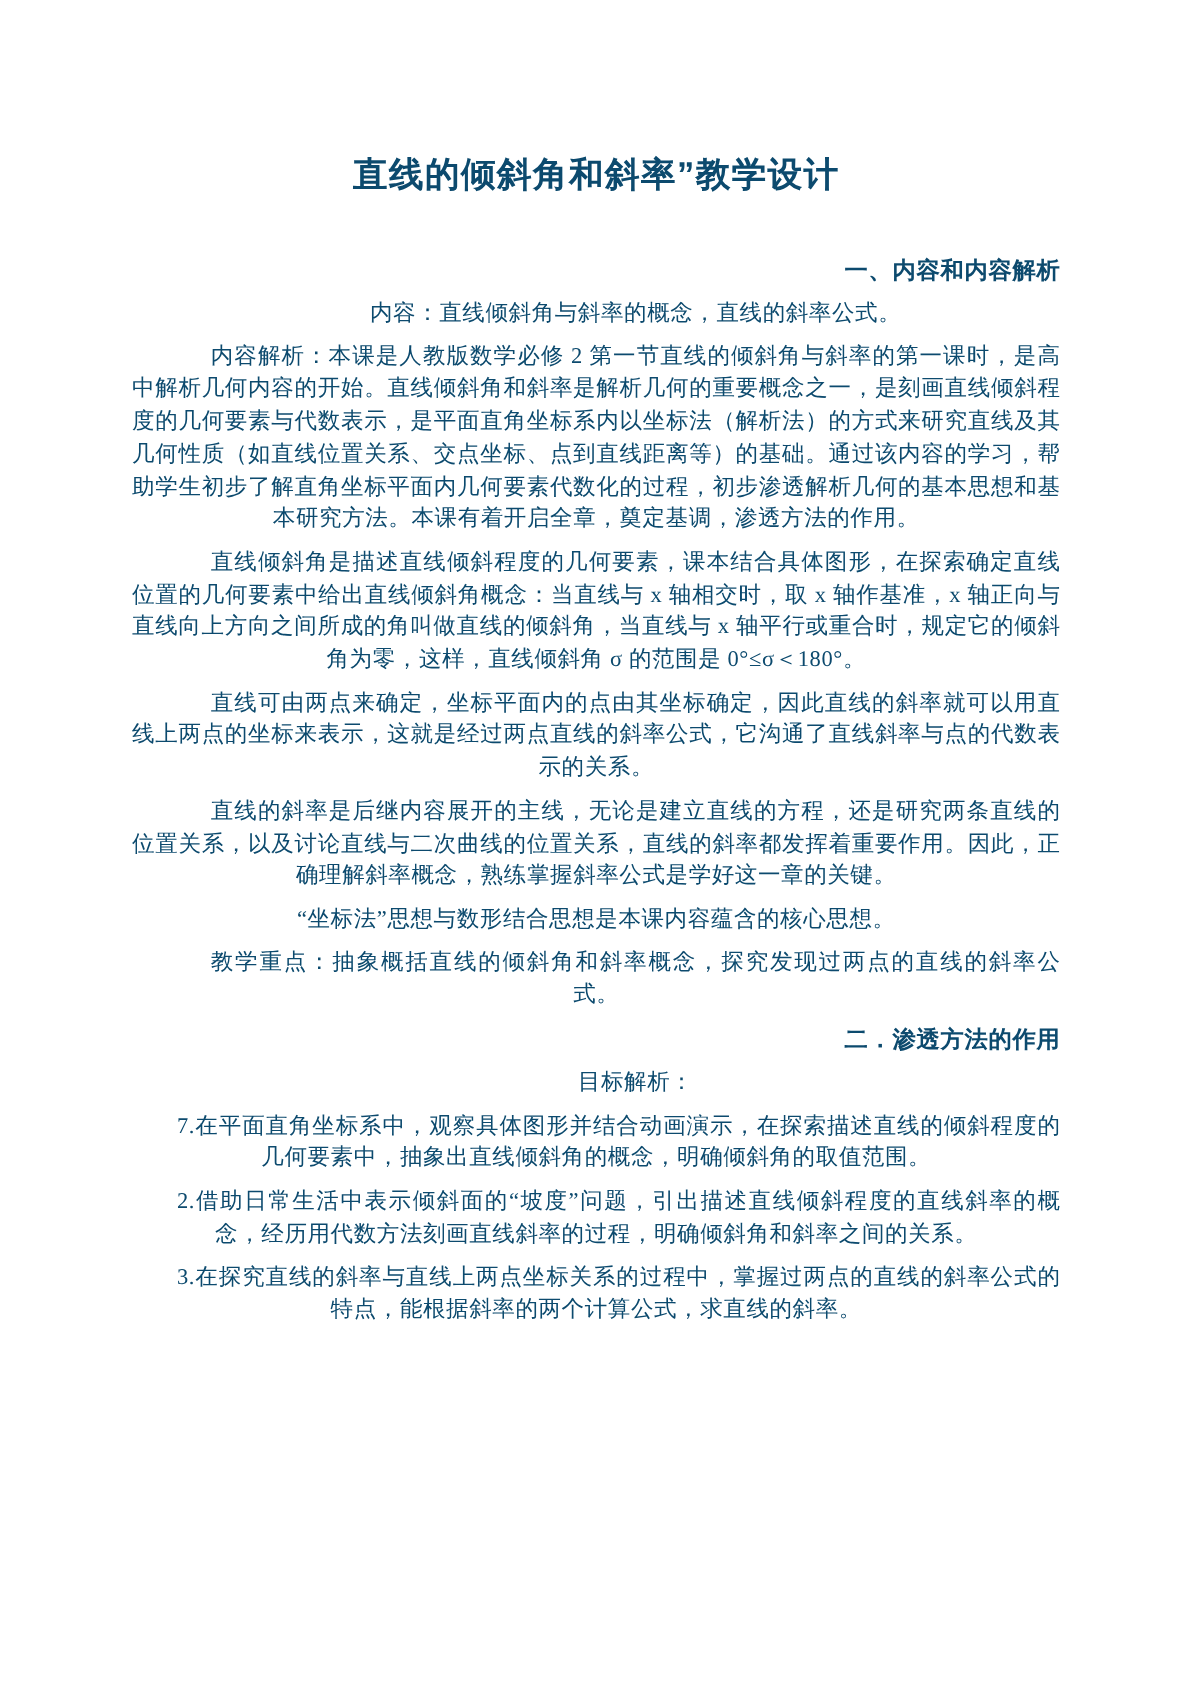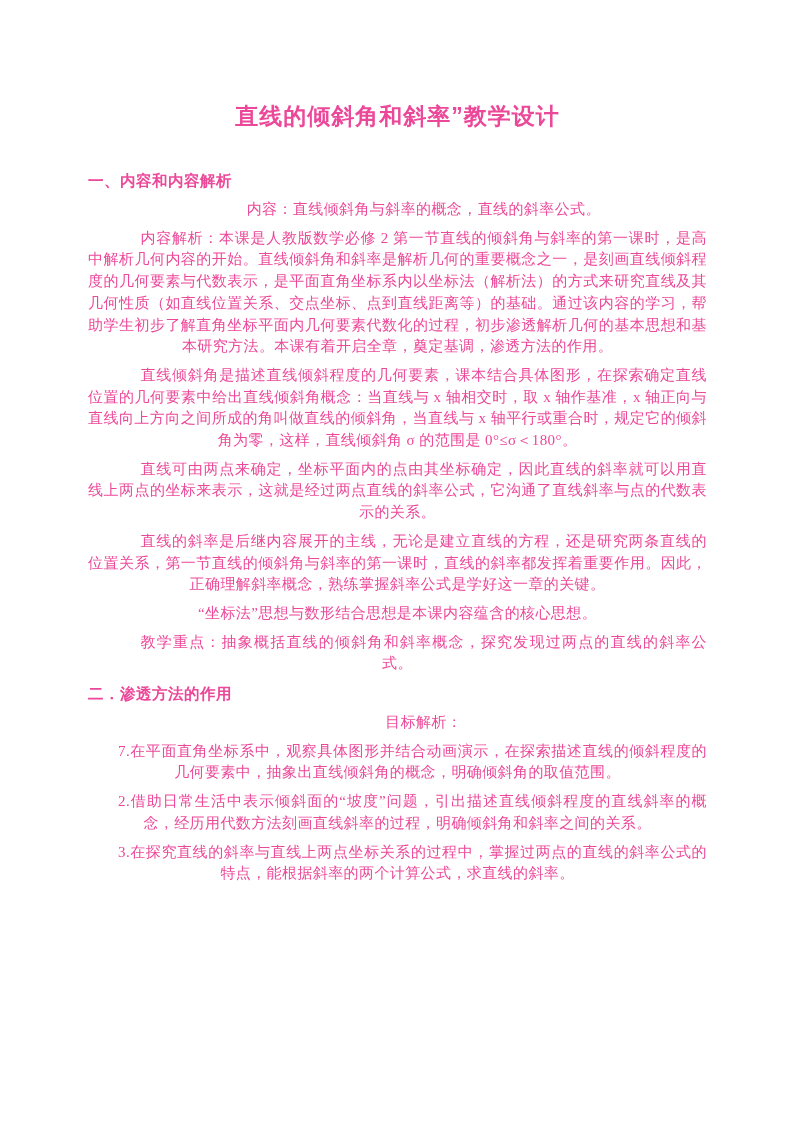--- a/index.html
+++ b/index.html
@@ -6,21 +6,21 @@
     margin: 0;
     padding: 0;
     background: #ffffff;
   }
   .page {
     position: relative;
     width: 794px;
     height: 1123px;
     margin: 0 auto;
     background: #ffffff;
-    color: #ec4899;
+    color: #0c4a6e;
     box-sizing: border-box;
     padding: 100px 87px 0 88px;
     overflow: hidden;
     font-family: "Liberation Serif", "DejaVu Serif", serif;
     font-size: 15px;
     line-height: 21.7px;
     letter-spacing: 0.4px;
   }
   .doc-title {
     font-family: "Liberation Sans", "DejaVu Sans", sans-serif;
@@ -29,21 +29,21 @@
     line-height: 32px;
     text-align: center;
     letter-spacing: 1px;
     margin: 0 0 38px 0;
   }
   .sec-heading {
     font-family: "Liberation Sans", "DejaVu Sans", sans-serif;
     font-size: 15.5px;
     font-weight: bold;
     line-height: 22px;
-    text-align: left;
+    text-align: right;
     letter-spacing: 0.5px;
     margin: 8px 0 7px 0;
   }
   .para {
     margin: 0 0 7px 0;
     text-align: justify;
     text-align-last: center;
     text-indent: 3.5em;
   }
   .para.centered {
@@ -69,21 +69,21 @@
 
   <p class="para">内容：直线倾斜角与斜率的概念，直线的斜率公式。</p>
 
   <p class="para">内容解析：本课是人教版数学必修 2 第一节直线的倾斜角与斜率的第一课时，是高中解析几何内容的开始。直线倾斜角和斜率是解析几何的重要概念之一，是刻画直线倾斜程度的几何要素与代数表示，是平面直角坐标系内以坐标法（解析法）的方式来研究直线及其几何性质（如直线位置关系、交点坐标、点到直线距离等）的基础。通过该内容的学习，帮助学生初步了解直角坐标平面内几何要素代数化的过程，初步渗透解析几何的基本思想和基本研究方法。本课有着开启全章，奠定基调，渗透方法的作用。</p>
 
   <p class="para">直线倾斜角是描述直线倾斜程度的几何要素，课本结合具体图形，在探索确定直线位置的几何要素中给出直线倾斜角概念：当直线与 x 轴相交时，取 x 轴作基准，x 轴正向与直线向上方向之间所成的角叫做直线的倾斜角，当直线与 x 轴平行或重合时，规定它的倾斜角为零，这样，直线倾斜角 σ 的范围是 0°≤σ＜180°。</p>
 
 
   <p class="para">直线可由两点来确定，坐标平面内的点由其坐标确定，因此直线的斜率就可以用直线上两点的坐标来表示，这就是经过两点直线的斜率公式，它沟通了直线斜率与点的代数表示的关系。</p>
 
-  <p class="para">直线的斜率是后继内容展开的主线，无论是建立直线的方程，还是研究两条直线的位置关系，第一节直线的倾斜角与斜率的第一课时，直线的斜率都发挥着重要作用。因此，正确理解斜率概念，熟练掌握斜率公式是学好这一章的关键。</p>
+  <p class="para">直线的斜率是后继内容展开的主线，无论是建立直线的方程，还是研究两条直线的位置关系，以及讨论直线与二次曲线的位置关系，直线的斜率都发挥着重要作用。因此，正确理解斜率概念，熟练掌握斜率公式是学好这一章的关键。</p>
 
   <p class="para centered">“坐标法”思想与数形结合思想是本课内容蕴含的核心思想。</p>
 
   <p class="para">教学重点：抽象概括直线的倾斜角和斜率概念，探究发现过两点的直线的斜率公式。</p>
 
   <h2 class="sec-heading">二．渗透方法的作用</h2>
 
 
   <p class="para">目标解析：</p>
 

